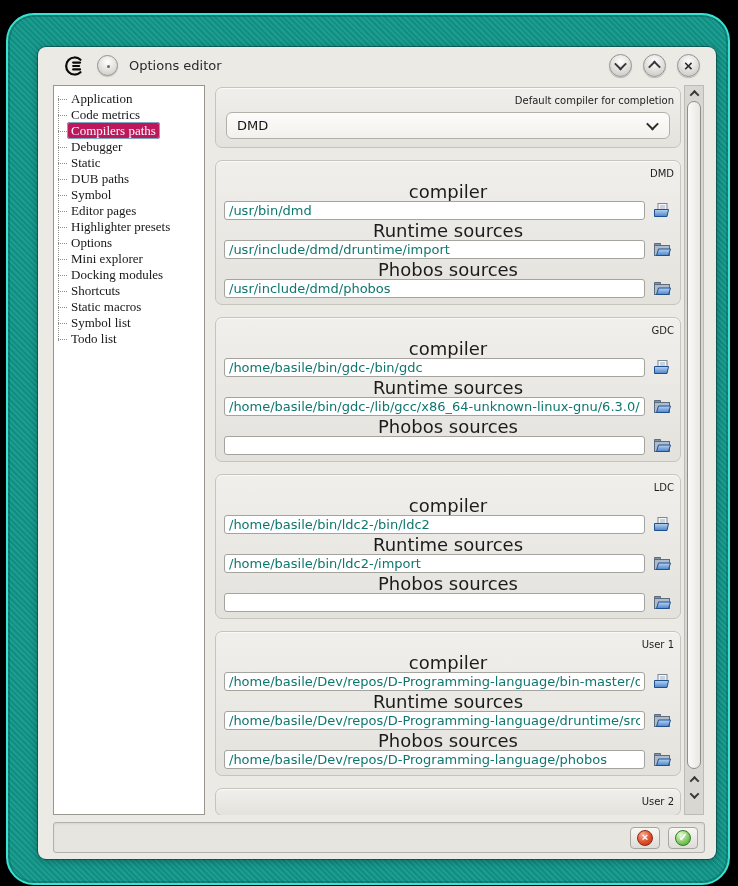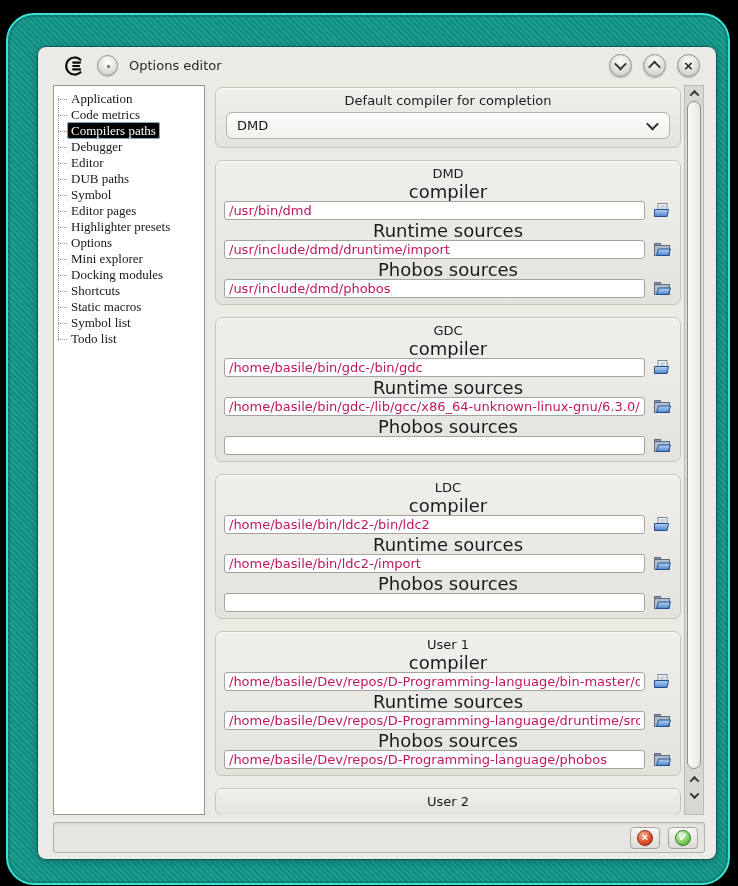--- a/index.html
+++ b/index.html
@@ -46,41 +46,41 @@
   
   .sidebar { position:absolute; left:15px; top:38px; width:152px; bottom:44px;
     background:#fff; border:1px solid #98968f; box-sizing:border-box; overflow:hidden; }
   .tree { list-style:none; margin:0; padding:5px 0 0 0; position:relative; }
   .tree::before { content:""; position:absolute; left:4px; top:10px; height:245px;
     border-left:1px dotted #8d8d8a; }
   .tree-item { position:relative; height:16px; line-height:16px; font-size:13px;
     color:#161616; padding-left:17px; white-space:nowrap; cursor:default;font-family:Liberation Serif, serif; }
   .tree-item::before { content:""; position:absolute; left:4px; top:8px; width:9px;
     border-top:1px dotted #8d8d8a; }
-  .tree-item.selected .ti-label { background:#000000; border:1px solid #7fa9c2;
+  .tree-item.selected .ti-label { background:#be185d; border:1px solid #7fa9c2;
     border-radius:3px; color:#f8fbfd; padding:0 3px; margin-left:-4px; }
   
   .splitter { position:absolute; left:168px; top:38px; width:9px; bottom:44px; }
   
   .mainpanel { position:absolute; left:177px; top:38px; right:35px; bottom:44px;
     overflow:hidden; padding-top:2px; box-sizing:border-box; }
   .group { background:linear-gradient(#f0efeb, #e4e2dd); border:1px solid #c6c4bd;
     border-radius:7px; margin-bottom:12px; padding:5px 6px 6px; box-sizing:border-box;
     box-shadow: inset 0 1px 0 rgba(255,255,255,.7); }
-  .group-title { text-align:center; font-size:13px; line-height:15px; color:#1c1c1c; }
+  .group-title { text-align:right; font-size:10px; line-height:15px; color:#1c1c1c; }
   .combo { margin:4px 4px 2px; height:25px; border:1px solid #b3b1aa; border-radius:6px;
     background:linear-gradient(#fdfcfa,#f2f1ed); display:flex; align-items:center;
     padding:0 10px; font-size:13px; color:#141414; position:relative; cursor:default; }
   .combo .chev { position:absolute; right:12px; top:8px; border-color:#2c2c2c; }
   .field-label { text-align:center; font-size:18px; line-height:15px; color:#1c1c1c;
     margin:3px 0 2px; }
   .field-row { display:flex; align-items:center; gap:7px; padding:0 2px; height:19px; }
   .path-input { flex:1; height:19px; border:1px solid #a5a39d; border-radius:3px;
     background:#fff; font-family:"DejaVu Sans", sans-serif; font-size:13px;
-    padding:0 4px; color:#be185d; min-width:0; box-sizing:border-box; outline:none; }
+    padding:0 4px; color:#0f766e; min-width:0; box-sizing:border-box; outline:none; }
   .icon-btn { width:20px; height:18px; flex:none; background:none; border:none; padding:0;
     display:flex; align-items:center; justify-content:center; cursor:pointer; }
   
   .scrollbar { position:absolute; right:12px; top:38px; width:20px; bottom:44px;
     background:#d9d7d2; border:1px solid #bdbbb5; box-sizing:border-box; }
   .sb-thumb { position:absolute; left:2px; right:2px; top:15px; bottom:45px;
     background:linear-gradient(90deg,#fbfaf8,#e9e7e2); border:1px solid #8f8e8a;
     border-radius:9px; }
   .sb-arrow { position:absolute; left:0; right:0; height:14px;
     display:flex; align-items:center; justify-content:center; }
@@ -129,21 +129,21 @@
           <span class="xglyph">×</span>
         </button>
     </div>
 
     <div class="sidebar">
       <ul class="tree">
         <li class="tree-item"><span class="ti-label">Application</span></li>
         <li class="tree-item"><span class="ti-label">Code metrics</span></li>
         <li class="tree-item selected"><span class="ti-label">Compilers paths</span></li>
         <li class="tree-item"><span class="ti-label">Debugger</span></li>
-        <li class="tree-item"><span class="ti-label">Editor</span></li>
+        <li class="tree-item"><span class="ti-label">Static</span></li>
         <li class="tree-item"><span class="ti-label">DUB paths</span></li>
         <li class="tree-item"><span class="ti-label">Symbol</span></li>
         <li class="tree-item"><span class="ti-label">Editor pages</span></li>
         <li class="tree-item"><span class="ti-label">Highlighter presets</span></li>
         <li class="tree-item"><span class="ti-label">Options</span></li>
         <li class="tree-item"><span class="ti-label">Mini explorer</span></li>
         <li class="tree-item"><span class="ti-label">Docking modules</span></li>
         <li class="tree-item"><span class="ti-label">Shortcuts</span></li>
         <li class="tree-item"><span class="ti-label">Static macros</span></li>
         <li class="tree-item"><span class="ti-label">Symbol list</span></li>

